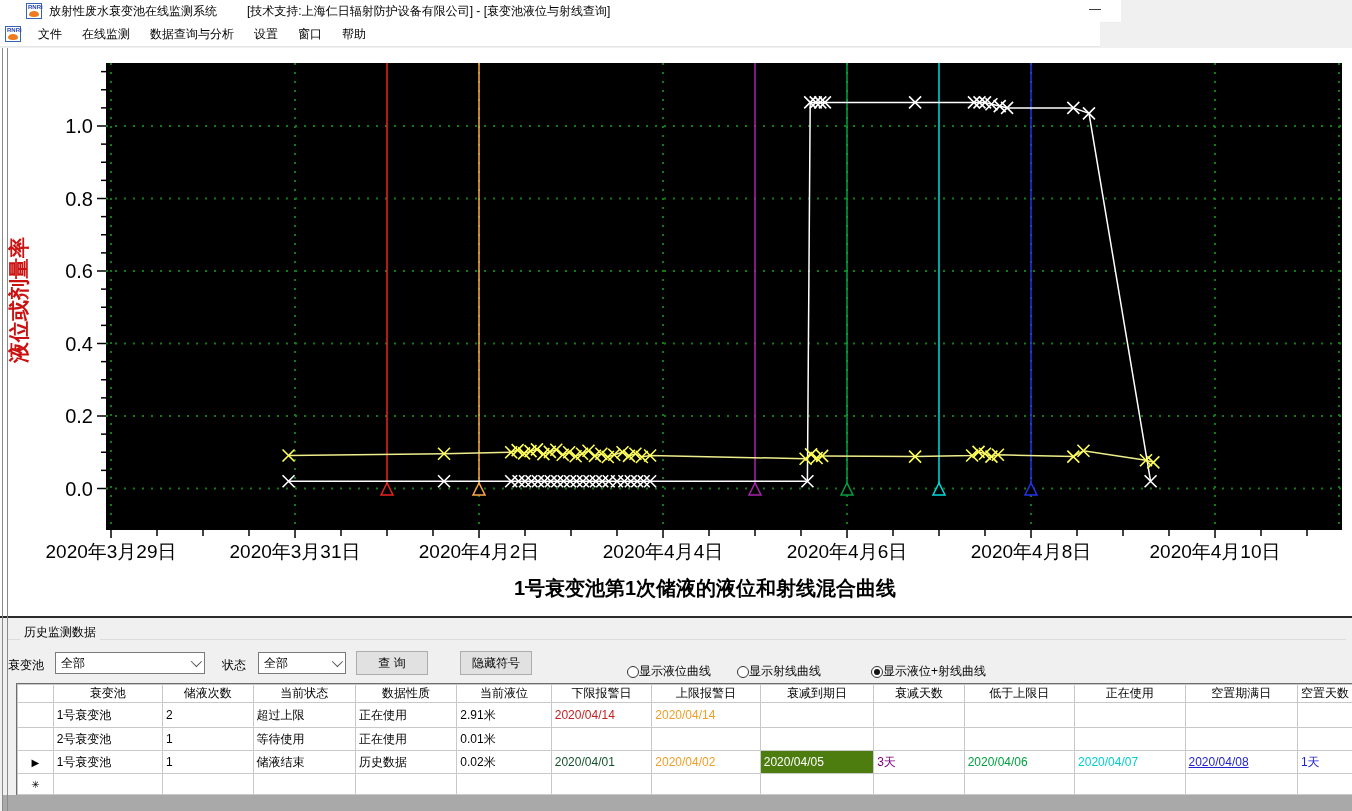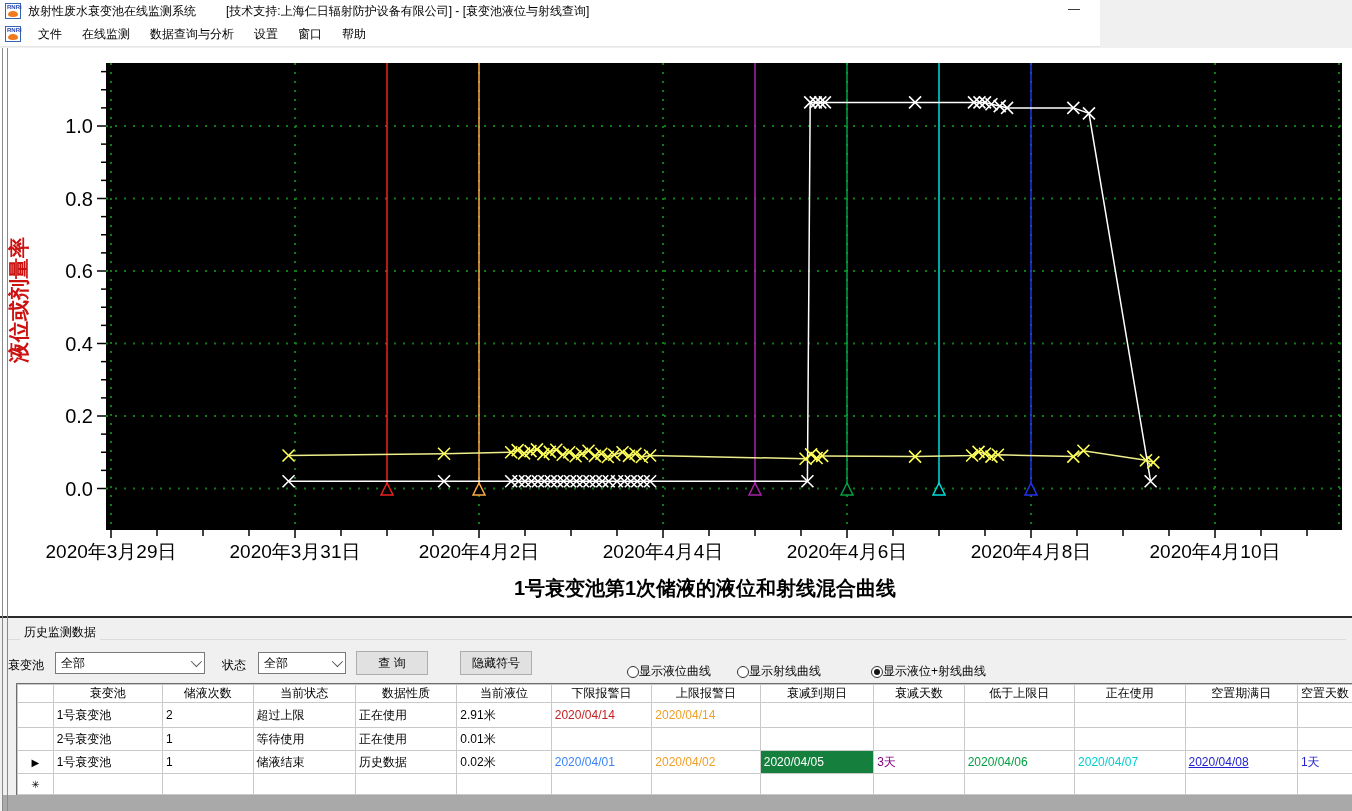--- a/index.html
+++ b/index.html
@@ -2,21 +2,21 @@
 <html><head>
 <meta charset="utf-8">
 <style>
   html,body{margin:0;padding:0;}
   body{
     width:1352px;height:811px;position:relative;overflow:hidden;
     background:#f0f0f0;font-family:"Liberation Sans",sans-serif;color:#000;
   }
   
   .titlebar{position:absolute;top:0;left:0;width:1100px;height:22px;background:#ffffff;
-    border-bottom:1px solid #ececec;display:flex;align-items:center;}
+    border-bottom:1px solid #ececec;display:flex;align-items:center;padding-left:21px;}
   .app-icon{width:16px;height:16px;margin:0 7px 0 5px;position:relative;
     border:1px solid #3565b0;background:#fff;box-sizing:border-box;flex:0 0 auto;}
   .app-icon .rn{position:absolute;top:0;left:1px;font-size:6px;line-height:7px;
     color:#2a48b0;font-weight:bold;letter-spacing:0;}
   .app-icon .blob{position:absolute;left:2px;top:7px;width:10px;height:6px;background:#f07a1e;
     border-radius:50% 50% 45% 45%/60% 60% 40% 40%;}
   .title-text{font-size:12px;white-space:nowrap;}
   .title-suffix{margin-left:30px;}
   .minimize{position:absolute;right:20px;top:2px;font-size:12px;color:#222;cursor:default;}
   
@@ -45,21 +45,21 @@
   .radio.checked .circ::after{content:"";position:absolute;inset:2px;border-radius:50%;background:#141414;}
   
   .table-wrap{position:absolute;left:16px;top:63px;width:1336px;height:112px;overflow:hidden;
     border-left:1px solid #6e6e6e;border-top:1px solid #6e6e6e;background:#fff;}
   table.grid{border-collapse:collapse;table-layout:fixed;background:#fff;}
   .grid th,.grid td{border:1px solid #c9c9c9;font-size:12px;font-weight:normal;
     padding:0 3px;overflow:hidden;white-space:nowrap;vertical-align:middle;}
   .grid th{text-align:center;background:#fff;}
   .grid td{text-align:left;}
   .grid td.selcol{text-align:center;font-size:10px;padding:0;}
-  .grid td.sel{background:#15803d;color:#fff;}
+  .grid td.sel{background:#4d7c0f;color:#fff;}
   .scroll-strip{position:absolute;left:2px;top:175px;width:1350px;height:16px;background:#a9a9a9;}
 </style>
 </head>
 <body>
 
 <div class="titlebar">
   <div class="app-icon">
     <span class="rn">RNRi</span>
     <span class="blob"></span>
   </div>
@@ -378,21 +378,21 @@
             <td></td>
             <td></td>
           </tr>
           <tr style="height: 23px;">
             <td class="selcol">▶</td>
             <td>1号衰变池</td>
             <td>1</td>
             <td>储液结束</td>
             <td>历史数据</td>
             <td>0.02米</td>
-            <td style="color: #3b82f6;">2020/04/01</td>
+            <td style="color: #14532d;">2020/04/01</td>
             <td style="color: rgb(239, 159, 39);">2020/04/02</td>
             <td class="sel">2020/04/05</td>
             <td style="color: rgb(128, 0, 127);">3天</td>
             <td style="color: rgb(0, 160, 64);">2020/04/06</td>
             <td style="color: rgb(0, 207, 208);">2020/04/07</td>
             <td style="color: rgb(34, 34, 204); text-decoration: underline;">2020/04/08</td>
             <td style="color: rgb(34, 34, 204);">1天</td>
           </tr>
           <tr style="height: 21px;">
             <td class="selcol">✳</td>

